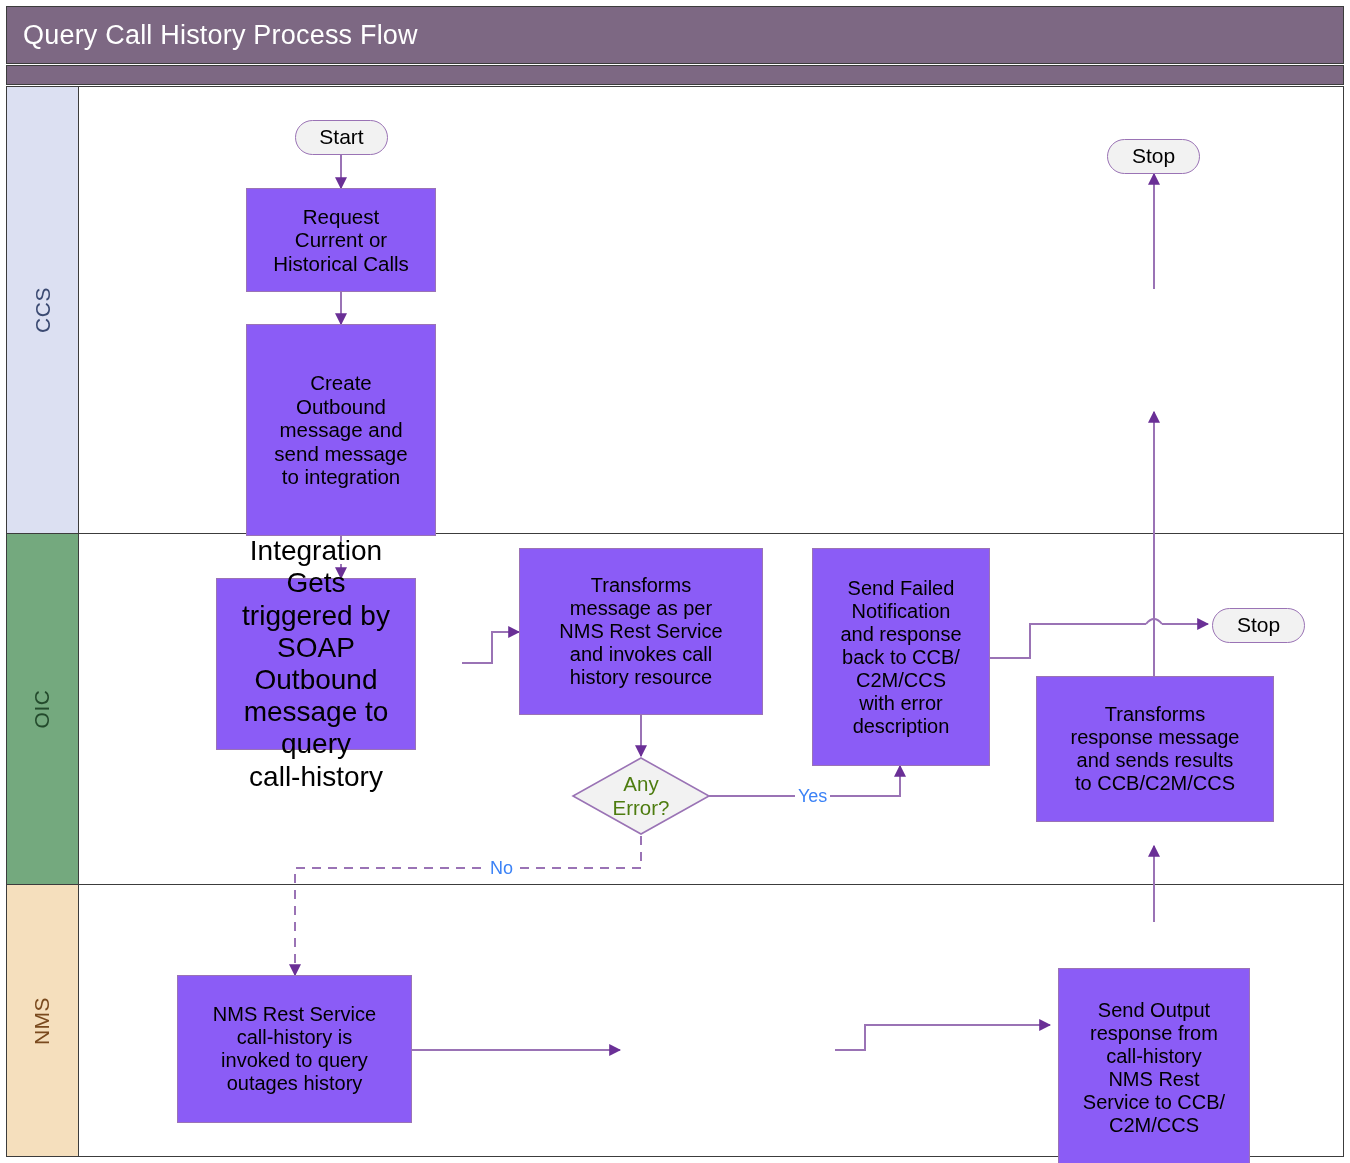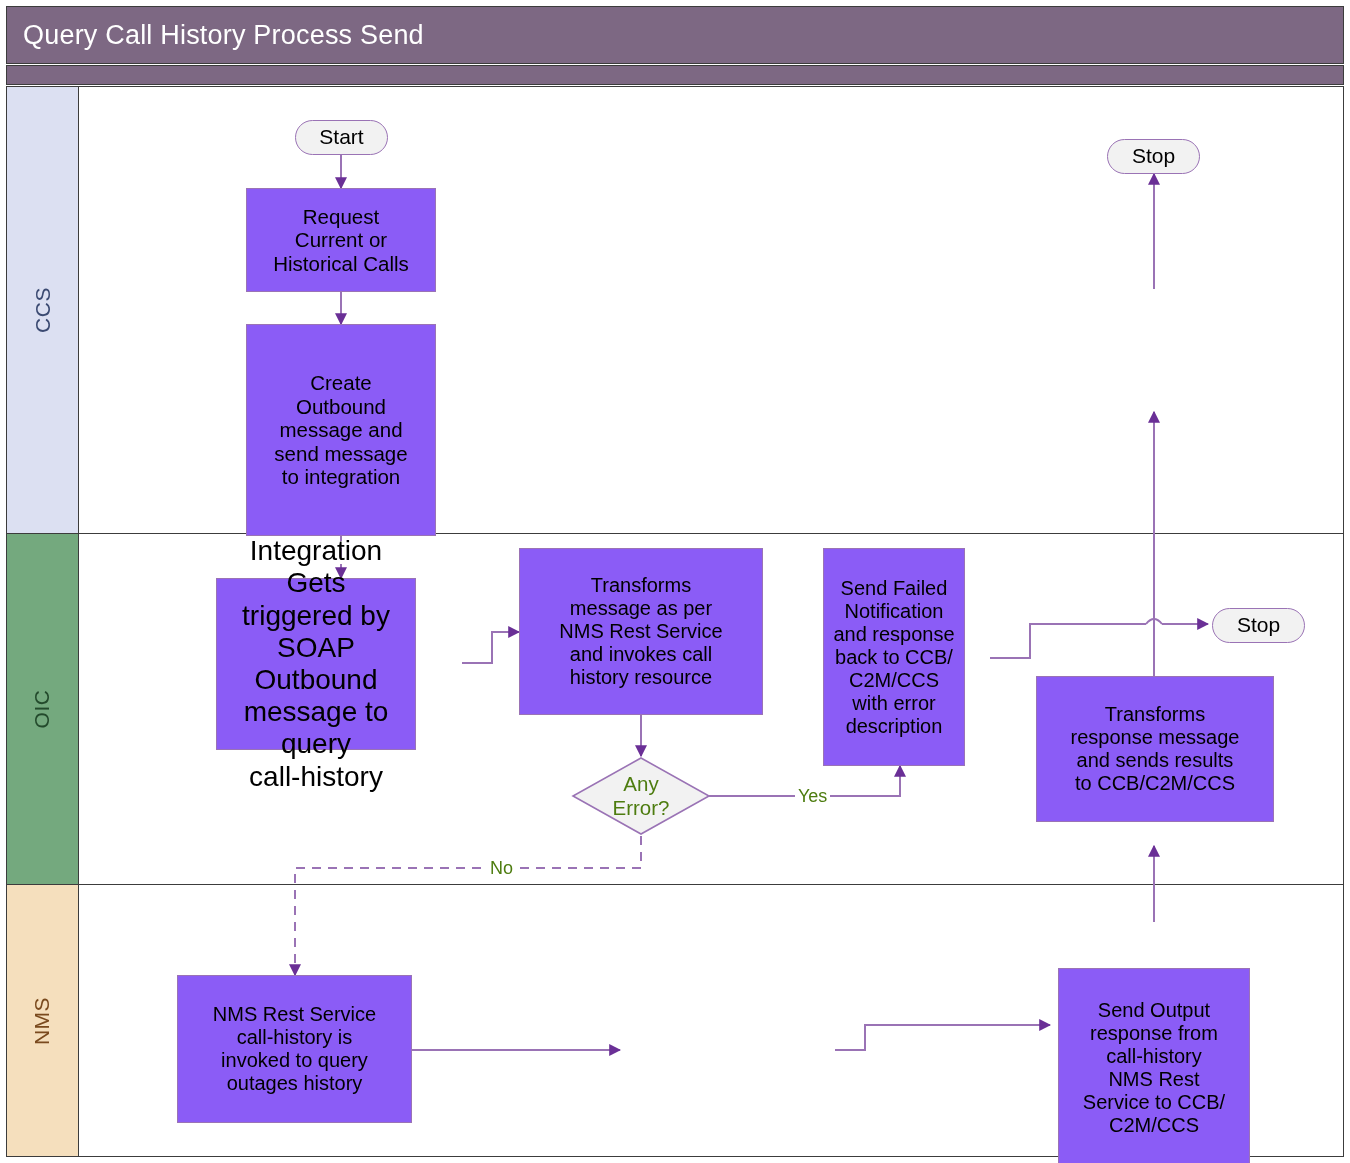--- a/index.html
+++ b/index.html
@@ -133,33 +133,33 @@
   
   #edges {
     position: absolute;
     left: 0; top: 0;
     width: 1350px; height: 1163px;
     pointer-events: none;
   }
   .edge-label {
     position: absolute;
     font-size: 18px;
-    color: #4d7c0f;
+    color: #3b82f6;
     background: #ffffff;
     padding: 0 3px;
     white-space: nowrap;
   }
 </style>
 </head>
 <body>
 
 <div id="canvas">
 
   <div class="title-bar">
-    <div class="title-text">Query Call History Process Send</div>
+    <div class="title-text">Query Call History Process Flow</div>
   </div>
   <div class="title-sub-bar"></div>
 
   <div class="pool">
 
     <div class="lane" style="top:0; height:447px;">
       <div class="lane-header" style="background:#dce0f2;">
         <span class="lane-label" style="color:#3b4a72;">CCS</span>
       </div>
       <div class="lane-body"></div>
@@ -250,21 +250,21 @@
 history resource</div>
 
   <div class="diamond-wrap" style="left:571px; top:756px; width:140px; height:80px;">
     <svg width="140" height="80" viewBox="0 0 140 80" xmlns="http://www.w3.org/2000/svg">
       <polygon points="70,2 138,40 70,78 2,40" fill="#f2f2f2" stroke="#9a73b5" stroke-width="1.6"></polygon>
     </svg>
     <div class="diamond-label">Any
 Error?</div>
   </div>
 
-  <div class="node" style="left:812px; top:548px; width:142px; height:218px; font-size:20px;margin-left:11px;">Send Failed
+  <div class="node" style="left:812px; top:548px; width:178px; height:218px; font-size:20px;">Send Failed
 Notification
 and response
 back to CCB/
 C2M/CCS
 with error
 description</div>
 
   <div class="node" style="left:1036px; top:676px; width:238px; height:146px; font-size:20px;">Transforms
 response message
 and sends  results

